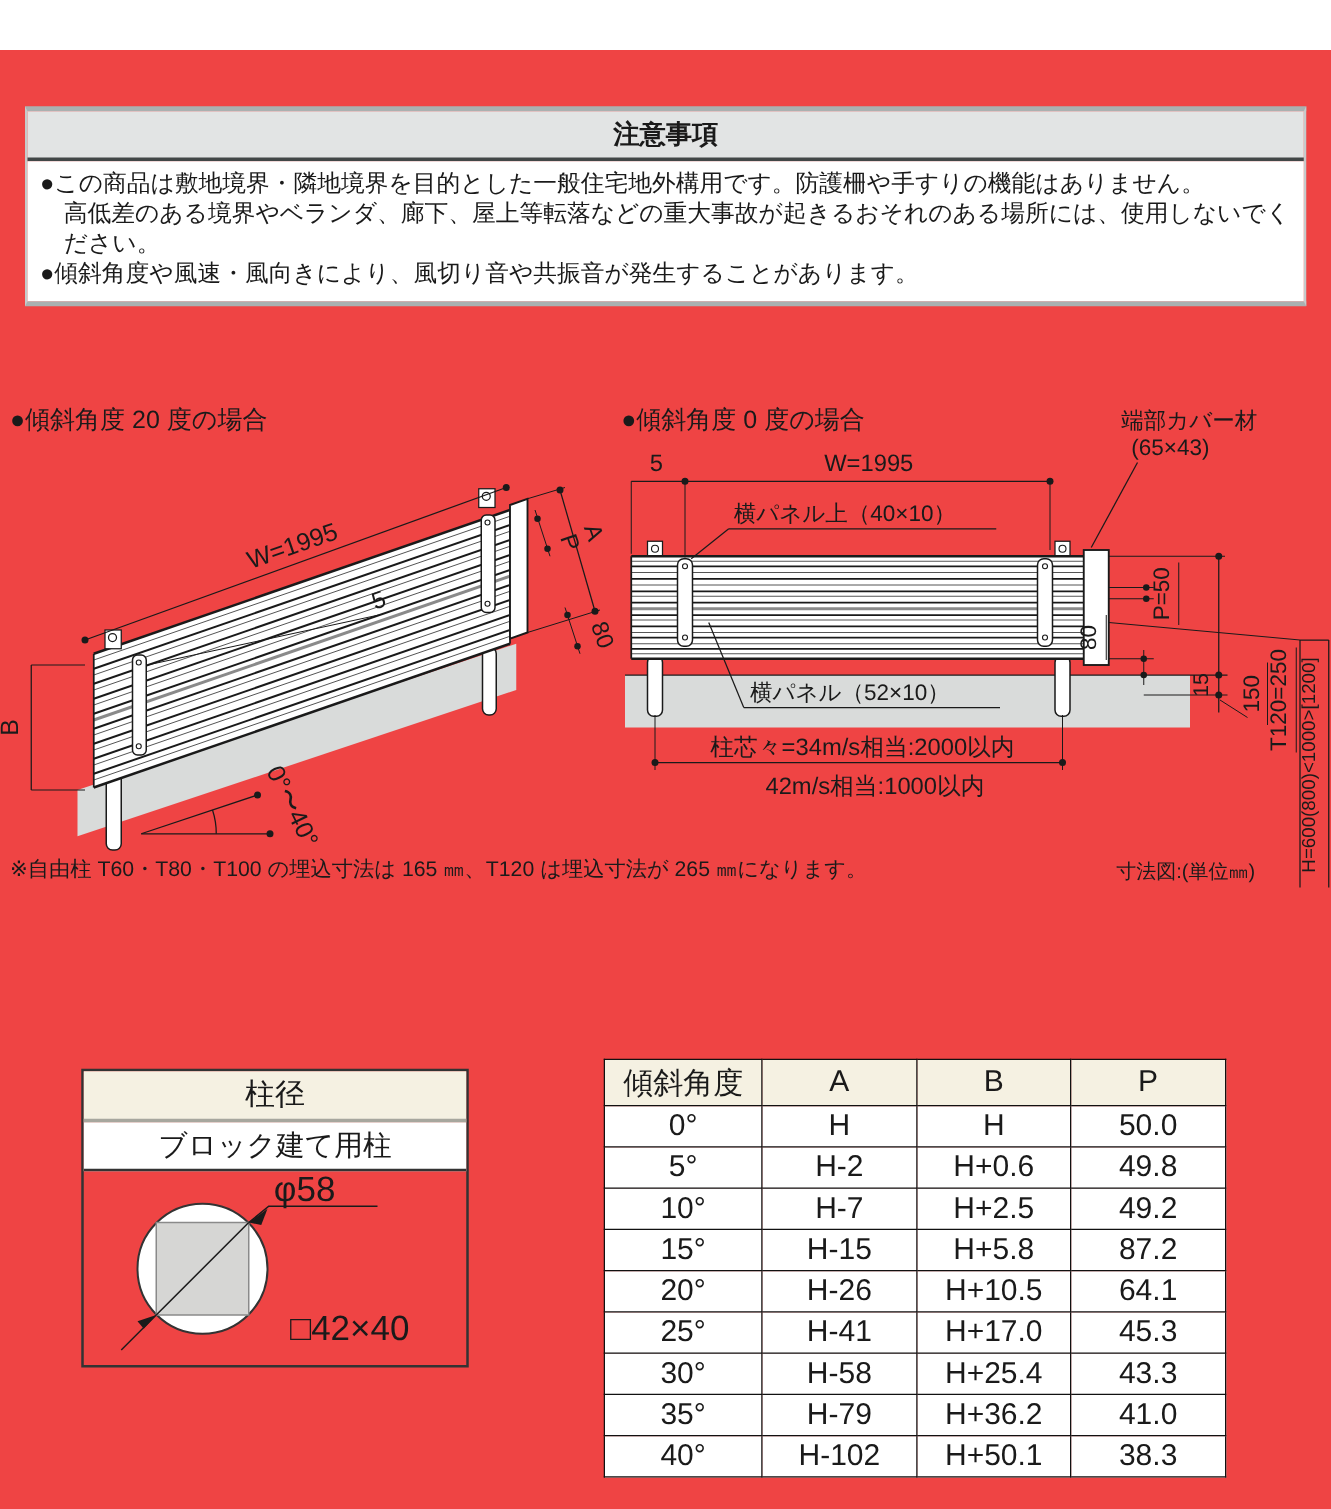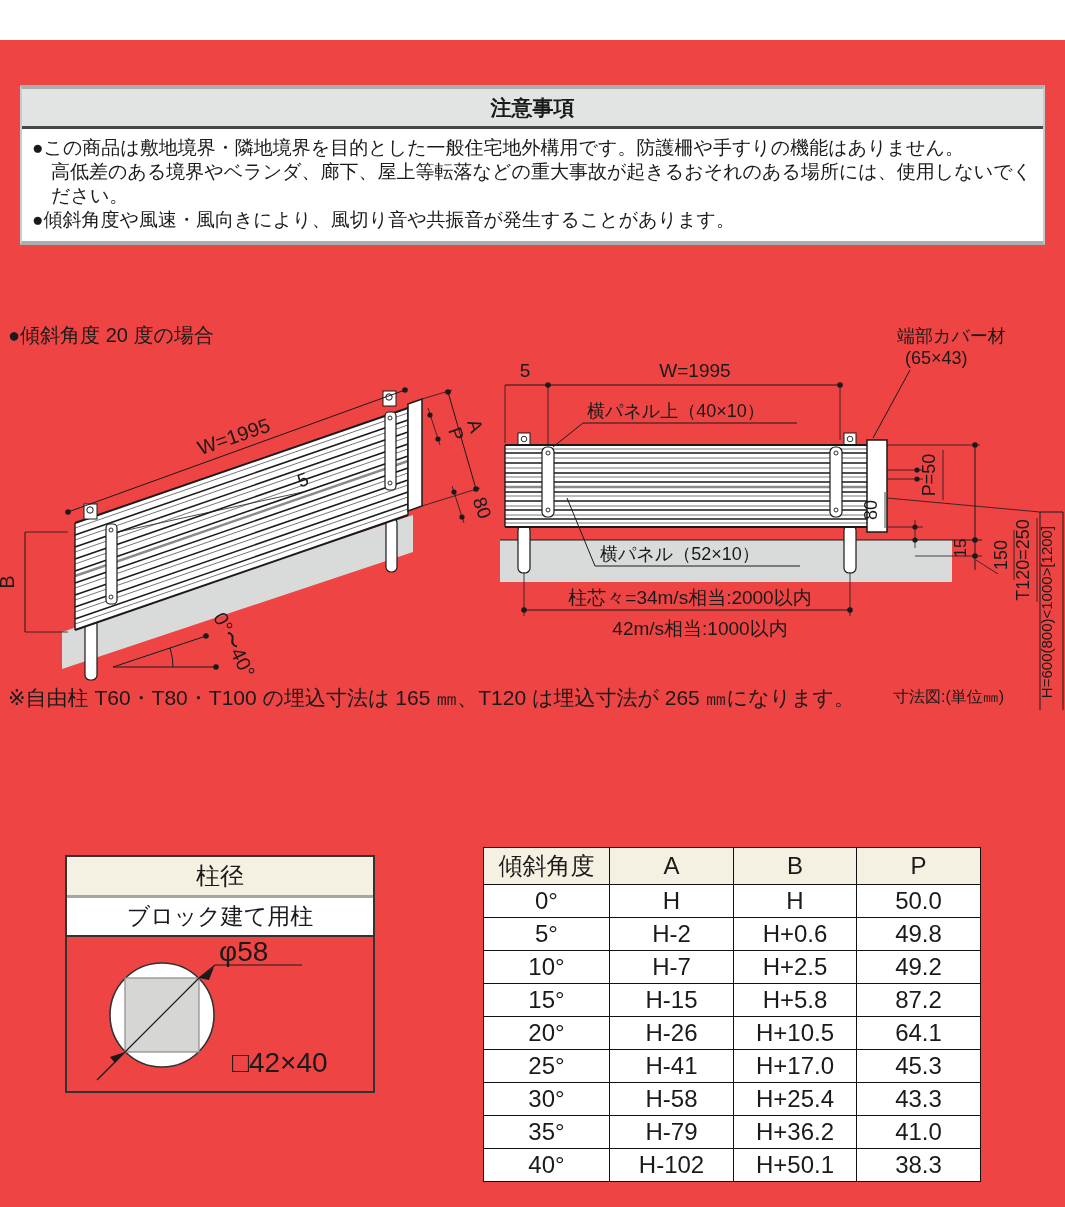--- a/index.html
+++ b/index.html
@@ -12,21 +12,21 @@
           border-top:4px solid #aab0b0;border-bottom:4px solid #aab0b0;
           border-left:2px solid #c6cbcb;border-right:2px solid #c6cbcb;}
   .notice-title{background:#e2e4e4;border-bottom:3px solid #424747;
                 font-size:21px;font-weight:bold;text-align:center;
                 height:37px;line-height:37px;}
   .notice-body{background:#ffffff;padding:7px 10px 9px 10px;font-size:19px;line-height:24px;}
   .notice-line2{padding-left:19px;}
 
   .diagram-heading{font-size:20px;white-space:nowrap;}
 
-  .footnote{font-size:21px;white-space:nowrap;}
+  .footnote{font-size:17px;white-space:nowrap;}
   .unit-note{font-size:16px;white-space:nowrap;}
 
   
   .post-box{left:65px;top:815px;width:306px;border:2px solid #333;}
   .post-box-title{background:#f5f1e2;text-align:center;font-size:24px;height:38px;line-height:38px;
                   border-bottom:3px solid #a7a79e;}
   .post-box-subtitle{background:#fff;text-align:center;font-size:23px;height:37px;line-height:37px;
                      border-bottom:2px solid #333;}
 
   
@@ -49,20 +49,21 @@
   <div class="abs notice">
     <div class="notice-title">注意事項</div>
     <div class="notice-body">
       <div>●この商品は敷地境界・隣地境界を目的とした一般住宅地外構用です。防護柵や手すりの機能はありません。</div>
       <div class="notice-line2">高低差のある境界やベランダ、廊下、屋上等転落などの重大事故が起きるおそれのある場所には、使用しないでください。</div>
       <div>●傾斜角度や風速・風向きにより、風切り音や共振音が発生することがあります。</div>
     </div>
   </div>
 
   <div class="abs diagram-heading" style="left:8px;top:282px;">●傾斜角度 20 度の場合</div>
+  <div class="abs diagram-heading" style="left:497px;top:282px;">●傾斜角度 0 度の場合</div>
 
   <svg class="abs" style="left:0;top:300px;" width="495" height="380" viewBox="0 0 495 380">
 
     <polygon points="62,292 413,175 413,212 62,329" fill="#d9dbda"></polygon>
 
     <g>
       <rect x="85" y="278" width="12" height="62" rx="5" fill="#fff" stroke="#1a1a1a" stroke-width="1.2"></rect>
       <rect x="386" y="178" width="11" height="54" rx="5" fill="#fff" stroke="#1a1a1a" stroke-width="1.2"></rect>
     </g>
 

